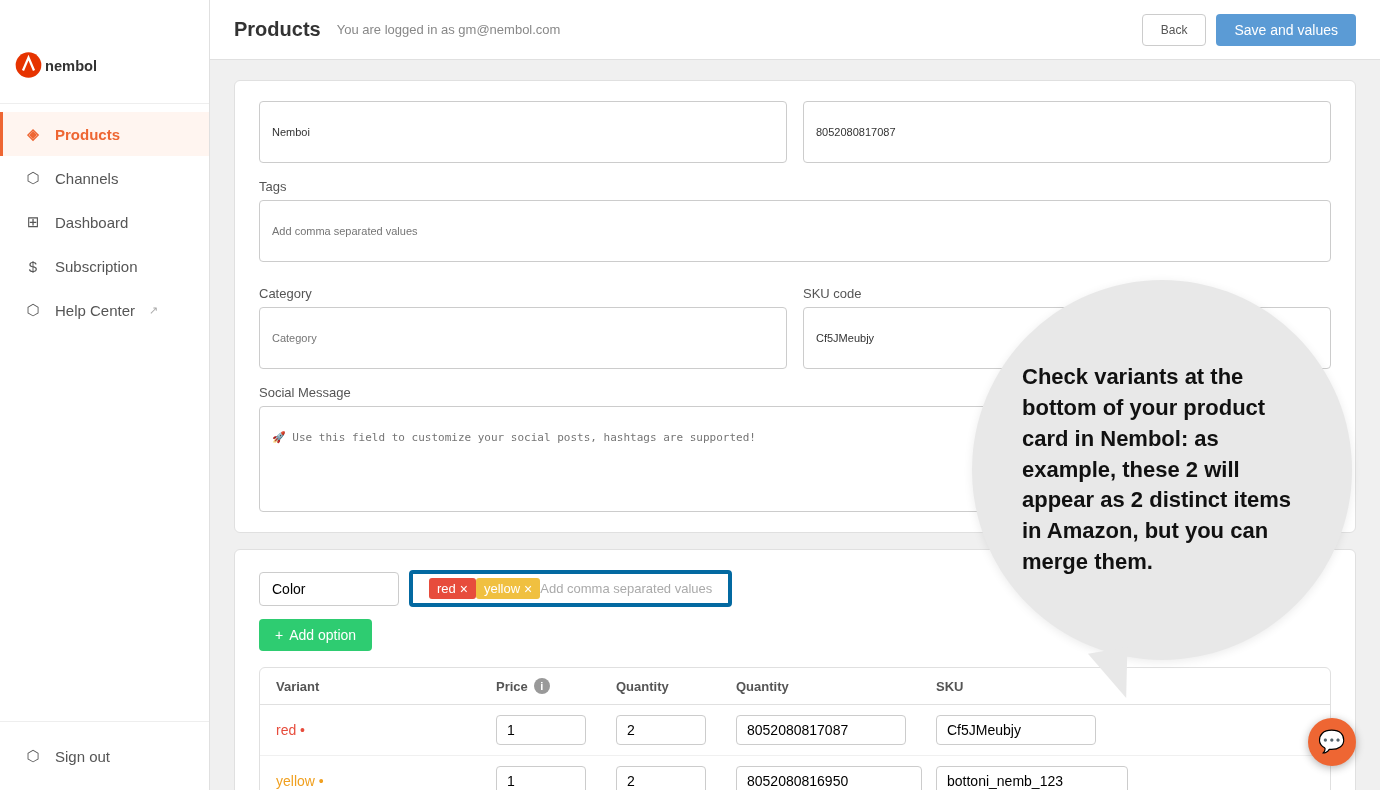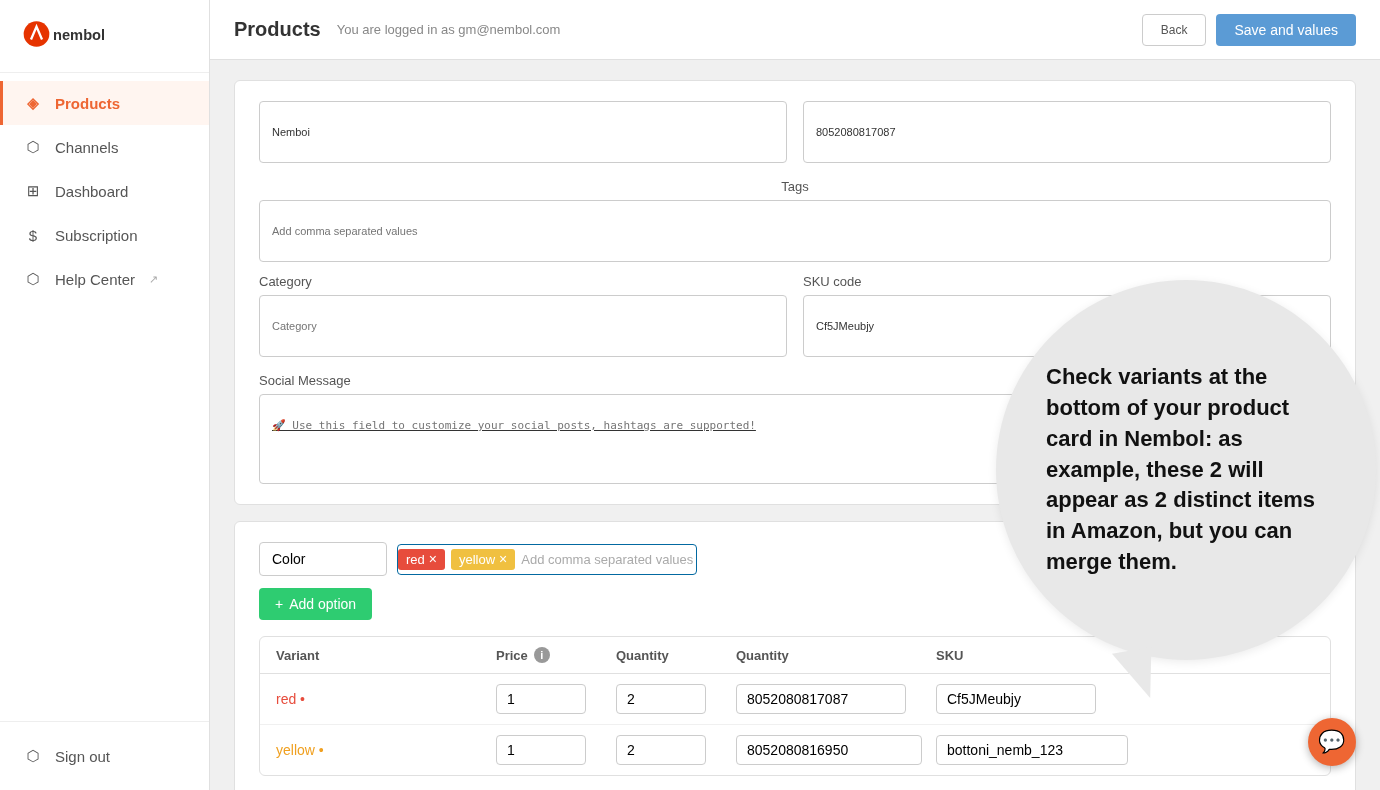--- a/index.html
+++ b/index.html
@@ -9,22 +9,23 @@
     .sidebar {
       width: 210px;
       background: #fff;
       display: flex;
       flex-direction: column;
       border-right: 1px solid #e0e0e0;
       flex-shrink: 0;
       height: 790px;
     }
     .sidebar-logo {
-      padding: 16px 20px;
+      padding: 16px 12px;
       border-bottom: 1px solid #eee;
+      margin-top: 31px;
     }
     .sidebar-logo svg { width: 110px; height: 36px; }
     .sidebar-nav { flex: 1; padding: 8px 0; }
     .sidebar-item {
       display: flex; align-items: center; gap: 12px;
       padding: 12px 20px; cursor: pointer; font-size: 15px; color: #555;
       border-left: 3px solid transparent;
     }
     .sidebar-item.active {
       color: #e63; background: #fff5f0; border-left-color: #e63;
@@ -80,25 +81,25 @@
     
     .variants-card {
       background: #fff; border-radius: 6px; padding: 20px 24px;
       border: 1px solid #e0e0e0; margin-bottom: 16px;
     }
     .variants-title { font-size: 17px; font-weight: 600; color: #333; margin-bottom: 16px; }
 
     .variants-input-row { display: flex; align-items: center; gap: 10px; margin-bottom: 12px; flex-wrap: wrap; }
     .variant-name-input {
       padding: 8px 12px; border: 1px solid #ccc; border-radius: 4px;
-      font-size: 14px; width: 128px; outline: none;
+      font-size: 14px; width: 140px; outline: none;
     }
     .tag-input-area {
-      display: flex; align-items: center; flex-wrap: wrap; gap: 6px;
-      border: 1px solid #0369a1; border-radius: 4px; padding: 4px 0;
+      display: flex; align-items: center; flex-wrap: wrap; 
+      border: 4px solid #0369a1; border-radius: 4px; padding: 4px 16px;
       min-width: 300px; background: #fff;
     }
     .tag {
       display: flex; align-items: center; gap: 4px;
       padding: 3px 8px; border-radius: 3px; font-size: 13px; font-weight: 500;
     }
     .tag-red { background: #e74c3c; color: #fff; }
     .tag-yellow { background: #f0c040; color: #fff; }
     .tag-close { cursor: pointer; font-size: 14px; line-height: 1; }
     .tag-placeholder { color: #aaa; font-size: 13px; }
@@ -131,21 +132,21 @@
     .variant-label-y { color: #f0a020; font-size: 14px; font-weight: 500; }
     .table-input {
       padding: 6px 10px; border: 1px solid #ccc; border-radius: 4px;
       font-size: 14px; width: 100%; outline: none;
     }
 
     
     .speech-bubble {
       position: absolute;
       top: 220px;
-      right: 4px;
+      right: 28px;
       width: 380px;
       background: #e8e8e8;
       border-radius: 50%;
       padding: 50px 50px;
       font-size: 22px;
       font-weight: 700;
       color: #111;
       line-height: 1.4;
       text-align: left;
       height: 380px;
@@ -246,39 +247,39 @@
     <div class="card">
       <div class="form-row">
         <div class="form-group">
           <input class="form-input" value="Nemboi" style="color: rgb(51, 51, 51);">
         </div>
         <div class="form-group">
           <input class="form-input" value="8052080817087" style="color: rgb(51, 51, 51);">
         </div>
       </div>
 
-      <div class="form-group" style="margin-bottom:12px;align-items:center;">
+      <div class="form-group" style="margin-bottom:24px;">
         <label class="form-label">Tags</label>
         <input class="form-input" placeholder="Add comma separated values" style="">
       </div>
 
       <div class="form-row">
         <div class="form-group">
           <label class="form-label">Category</label>
           <input class="form-input" placeholder="Category" style="">
         </div>
         <div class="form-group">
           <label class="form-label">SKU code</label>
           <input class="form-input" value="Cf5JMeubjy" style="">
         </div>
       </div>
 
       <div class="form-group">
         <label class="form-label">Social Message</label>
-        <textarea class="form-input" style="height: 90px; text-decoration: underline;" placeholder="🚀 Use this field to customize your social posts, hashtags are supported!"></textarea>
+        <textarea class="form-input" style="height: 106px;" placeholder="🚀 Use this field to customize your social posts, hashtags are supported!"></textarea>
       </div>
     </div>
 
     <div class="variants-card">
 
       <div class="variants-input-row">
         <input class="variant-name-input" value="Color" style="">
         <div class="tag-input-area">
           <span class="tag tag-red">
             <span>red</span>

